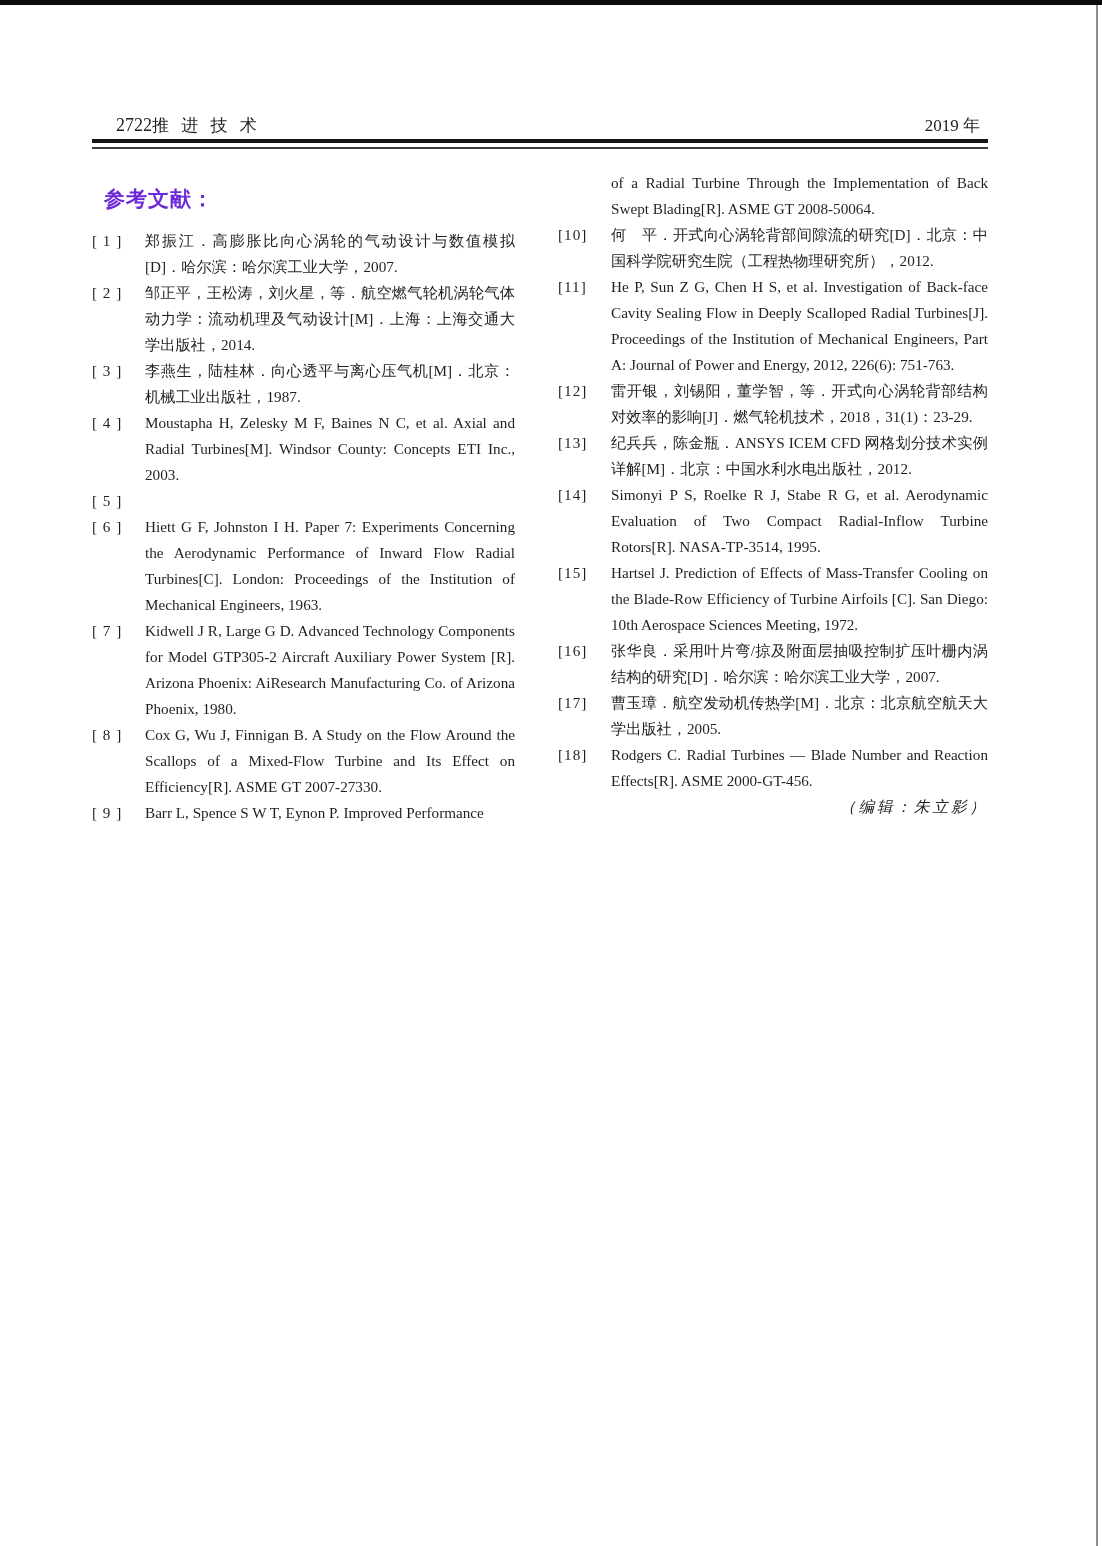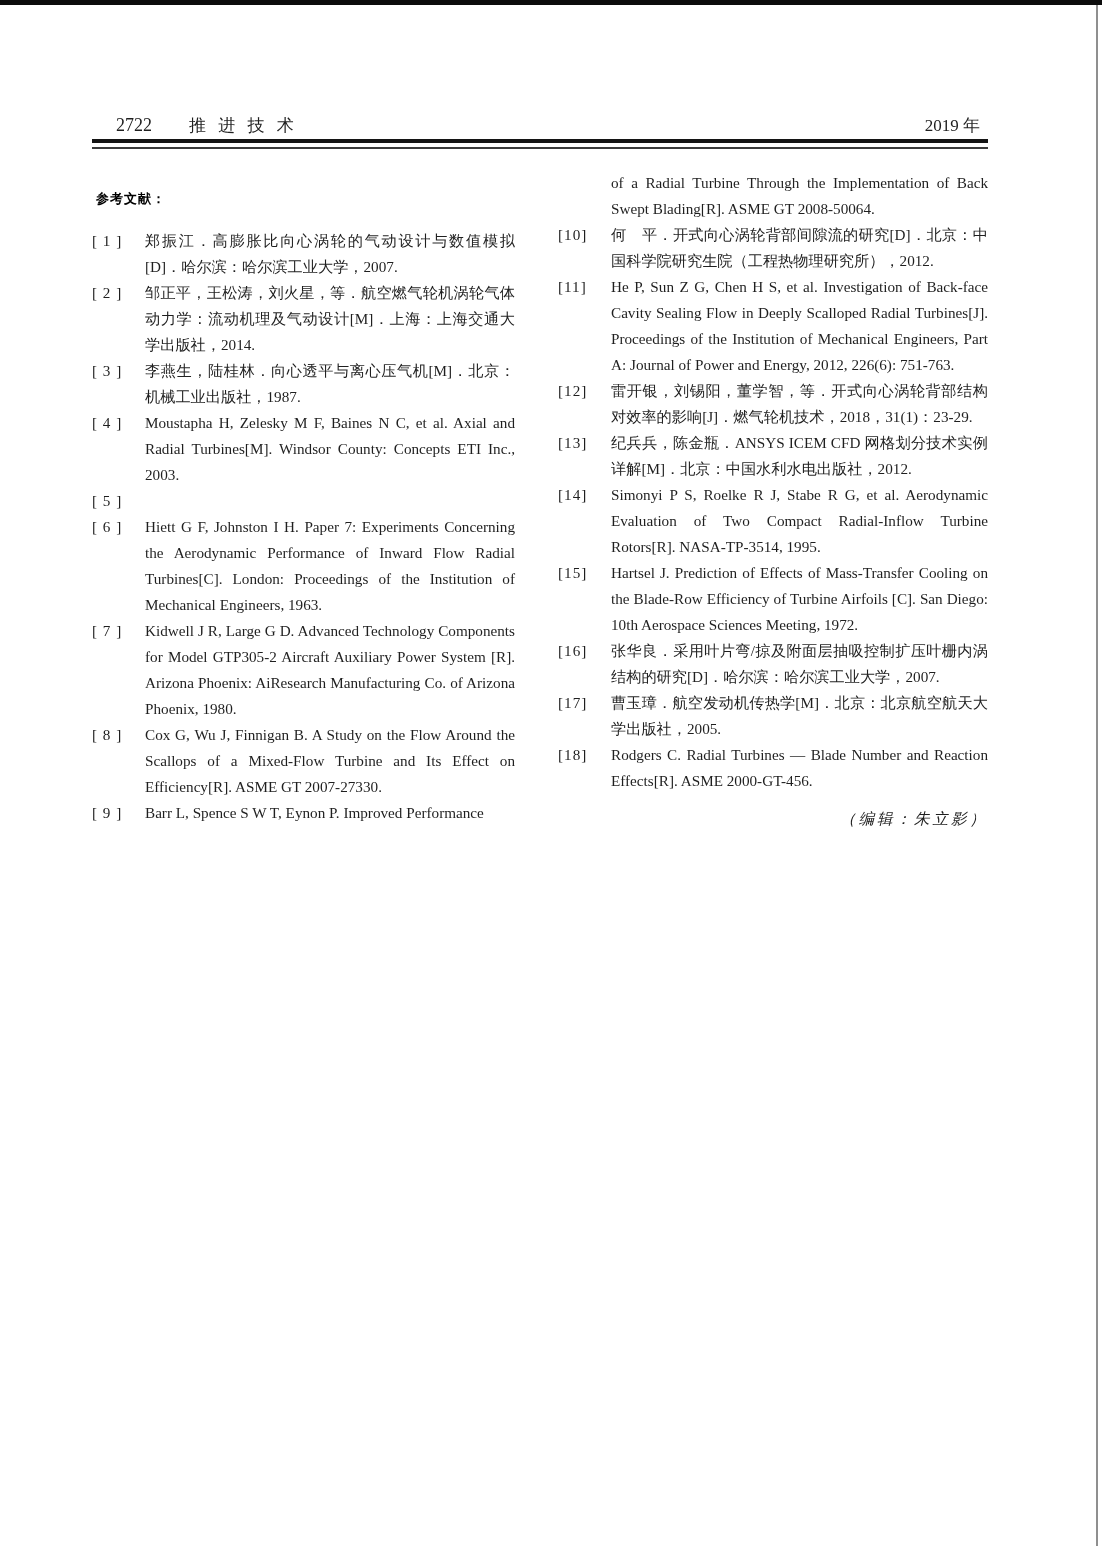--- a/index.html
+++ b/index.html
@@ -10,53 +10,53 @@
     overflow:hidden;
     font-family:"Liberation Serif","DejaVu Serif",serif;
     color:#1f1f1f;
   }
   .scan-top{position:absolute;top:0;left:0;width:1102px;height:5px;background:#0c0c0c;}
   .scan-right{position:absolute;top:5px;left:1096px;width:2px;height:1541px;background:#8f8f8f;}
 
   .header{
     position:absolute;top:113px;left:92px;width:896px;
     display:flex;align-items:baseline;
-    font-size:18px;line-height:24px;gap:37px;
+    font-size:18px;line-height:24px;
   }
   .pagenum{margin-left:24px;}
   .jtitle{flex:1;text-align:left;letter-spacing:4px;font-size:17px;}
   .year{margin-right:8px;font-size:17px;}
 
   .rule{position:absolute;top:139px;left:92px;width:896px;}
   .rule-thick{height:4px;background:#141414;}
   .rule-thin{height:2px;background:#3a3a3a;margin-top:4px;}
 
   .columns{
     position:absolute;top:170px;left:92px;width:896px;
     display:flex;gap:43px;
   }
   .col-left{width:423px;flex:0 0 423px;}
   .col-right{width:430px;flex:0 0 430px;}
 
   .refheading{
     font-family:"Liberation Sans","DejaVu Sans",sans-serif;
-    font-weight:bold;font-size:13px;color:#000000;
-    line-height:26px;margin:16px 0 16px 4px;letter-spacing:1px;
+    font-weight:bold;font-size:21px;color:#6d28d9;
+    line-height:26px;margin:16px 0 16px 12px;letter-spacing:1px;
   }
   .reflist{margin:0;padding:0;list-style:none;}
   .ref{display:flex;font-size:15.2px;line-height:26px;}
   .ref-num{flex:0 0 53px;width:53px;letter-spacing:1px;}
   .ref-txt{flex:1;text-align:justify;}
   .it{}
 
   .carryover{
     margin-left:53px;font-size:15.2px;line-height:26px;text-align:justify;
   }
   .editor{
-    font-size:15.5px;line-height:26px;margin-top:12px;
+    font-size:15.5px;line-height:26px;margin-top:0;
     text-align:right;font-style:italic;letter-spacing:3px;
   }
 </style>
 </head>
 <body>
 
 <div class="page" style="background: rgb(255, 255, 255); color: rgb(31, 31, 31);">
   <div class="scan-top" style="background: rgb(12, 12, 12);"></div>
   <div class="scan-right" style="background: rgb(143, 143, 143);"></div>
 

